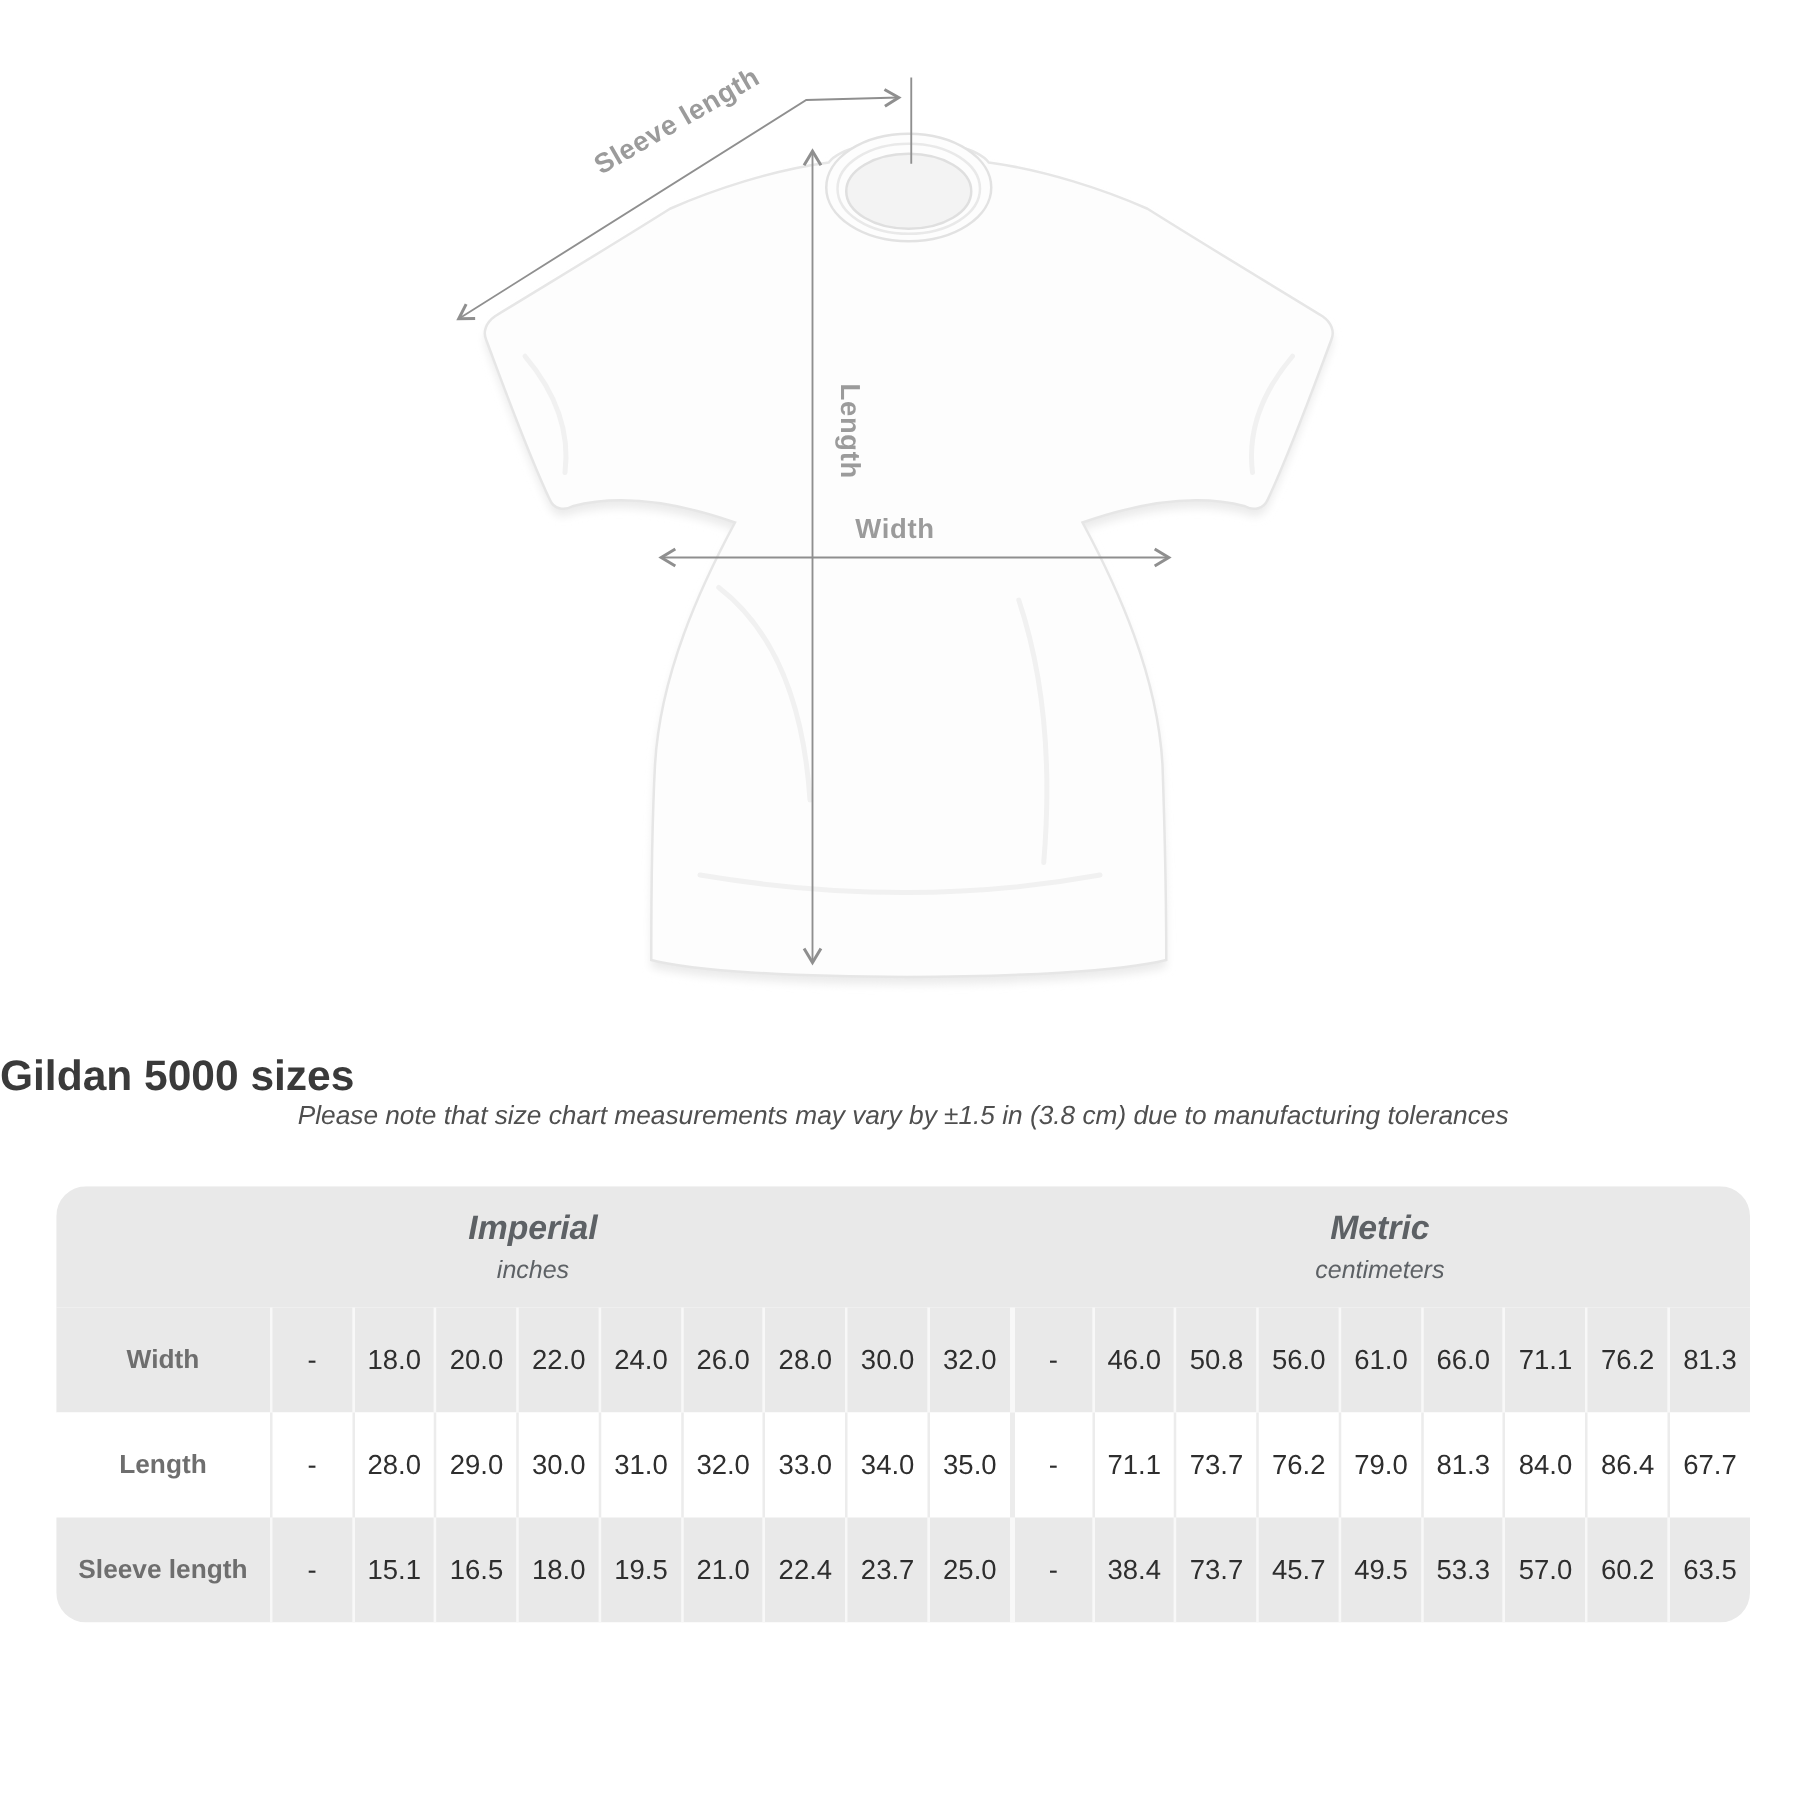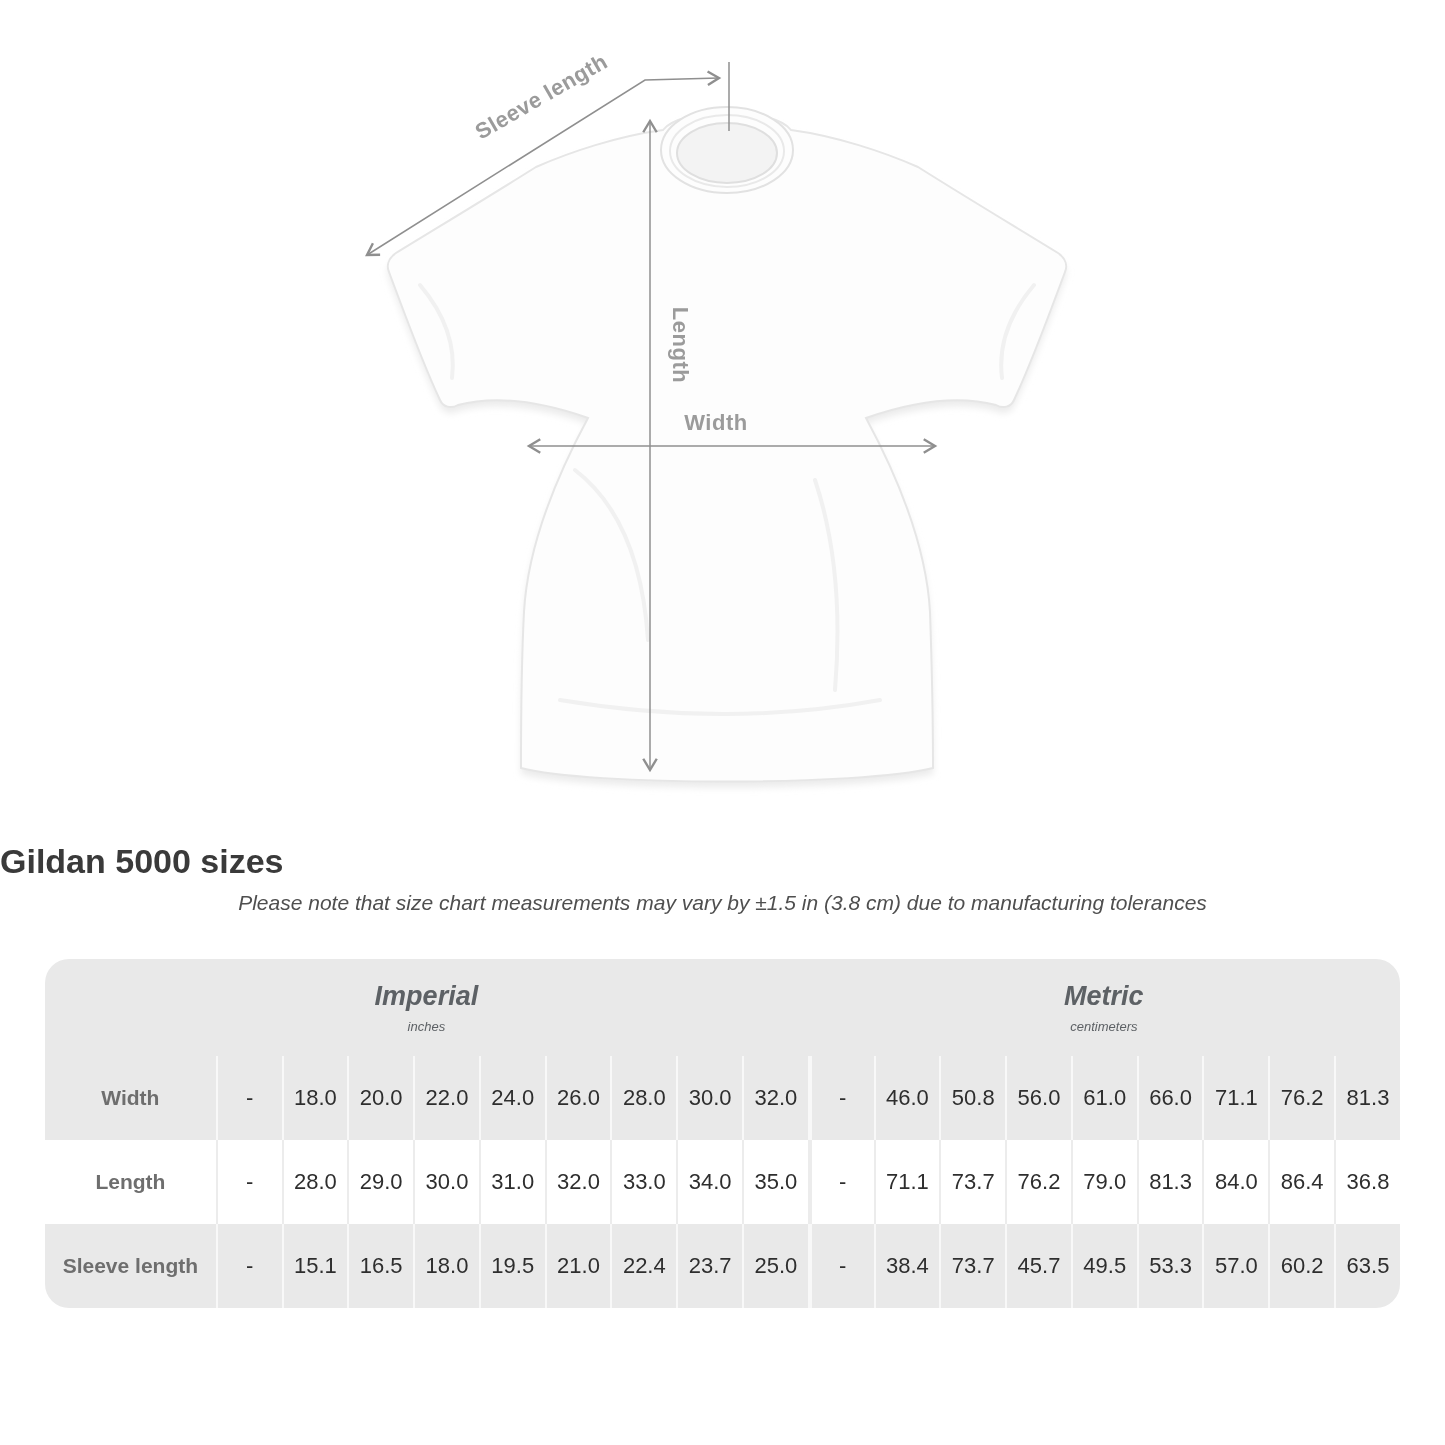--- a/index.html
+++ b/index.html
@@ -9,30 +9,30 @@
     position:relative; overflow:hidden;
   }
 
   
   .diagram { position:relative; width:1445px; height:820px; }
   .tee-svg { display:block; }
   .dim-label { font-family:"Liberation Sans", sans-serif; font-weight:bold; font-size:22px; fill:#9b9b9b; letter-spacing:0.5px; }
 
   
   .title { text-align:left; font-size:34px; font-weight:bold; color:#3a3a3a; margin-top:22px; }
-  .note  { text-align:center; font-style:italic; font-size:21px; color:#4f4f4f; margin-top:10px; }
+  .note  { text-align:center; font-style:italic; font-size:21px; color:#4f4f4f; }
 
   
   .table-wrap { margin:44px 45px 0 45px; border-radius:24px; overflow:hidden; }
   table { width:100%; border-collapse:separate; border-spacing:0; table-layout:fixed; }
   td, th { padding:0; margin:0; text-align:center; vertical-align:middle; }
 
   tr.ghead td { background:#e9e9e9; height:97px; }
   .sec-title { font-size:27px; font-weight:bold; font-style:italic; color:#5d6165; }
-  .sec-sub   { font-size:13px; font-style:italic; color:#5d6165; margin-top:7px; }
+  .sec-sub   { font-size:20px; font-style:italic; color:#5d6165; margin-top:7px; }
 
   tr.sizes { height:89px; }
   tr.sizes th { background:#ffffff; font-size:21px; font-weight:bold; color:#6e6e6e; border-left:2px solid #ececec; }
   tr.sizes th:first-child { border-left:none; }
 
   tr.data { height:84px; }
   tr.data th { font-size:21px; font-weight:bold; color:#6e6e6e; }
   tr.data td { font-size:22px; font-weight:normal; color:#2e2e2e; }
   tr.gray th, tr.gray td { background:#e9e9e9; border-left:2px solid #f8f8f8; }
   tr.white th, tr.white td { background:#ffffff; border-left:2px solid #ececec; }
@@ -141,21 +141,21 @@
       <td>34.0</td>
       <td>35.0</td>
       <td class="sec-start">-</td>
       <td>71.1</td>
       <td>73.7</td>
       <td>76.2</td>
       <td>79.0</td>
       <td>81.3</td>
       <td>84.0</td>
       <td>86.4</td>
-      <td>36.8</td>
+      <td>67.7</td>
     </tr>
 
     <tr class="data gray">
       <th>Sleeve length</th>
       <td>-</td>
       <td>15.1</td>
       <td>16.5</td>
       <td>18.0</td>
       <td>19.5</td>
       <td>21.0</td>

